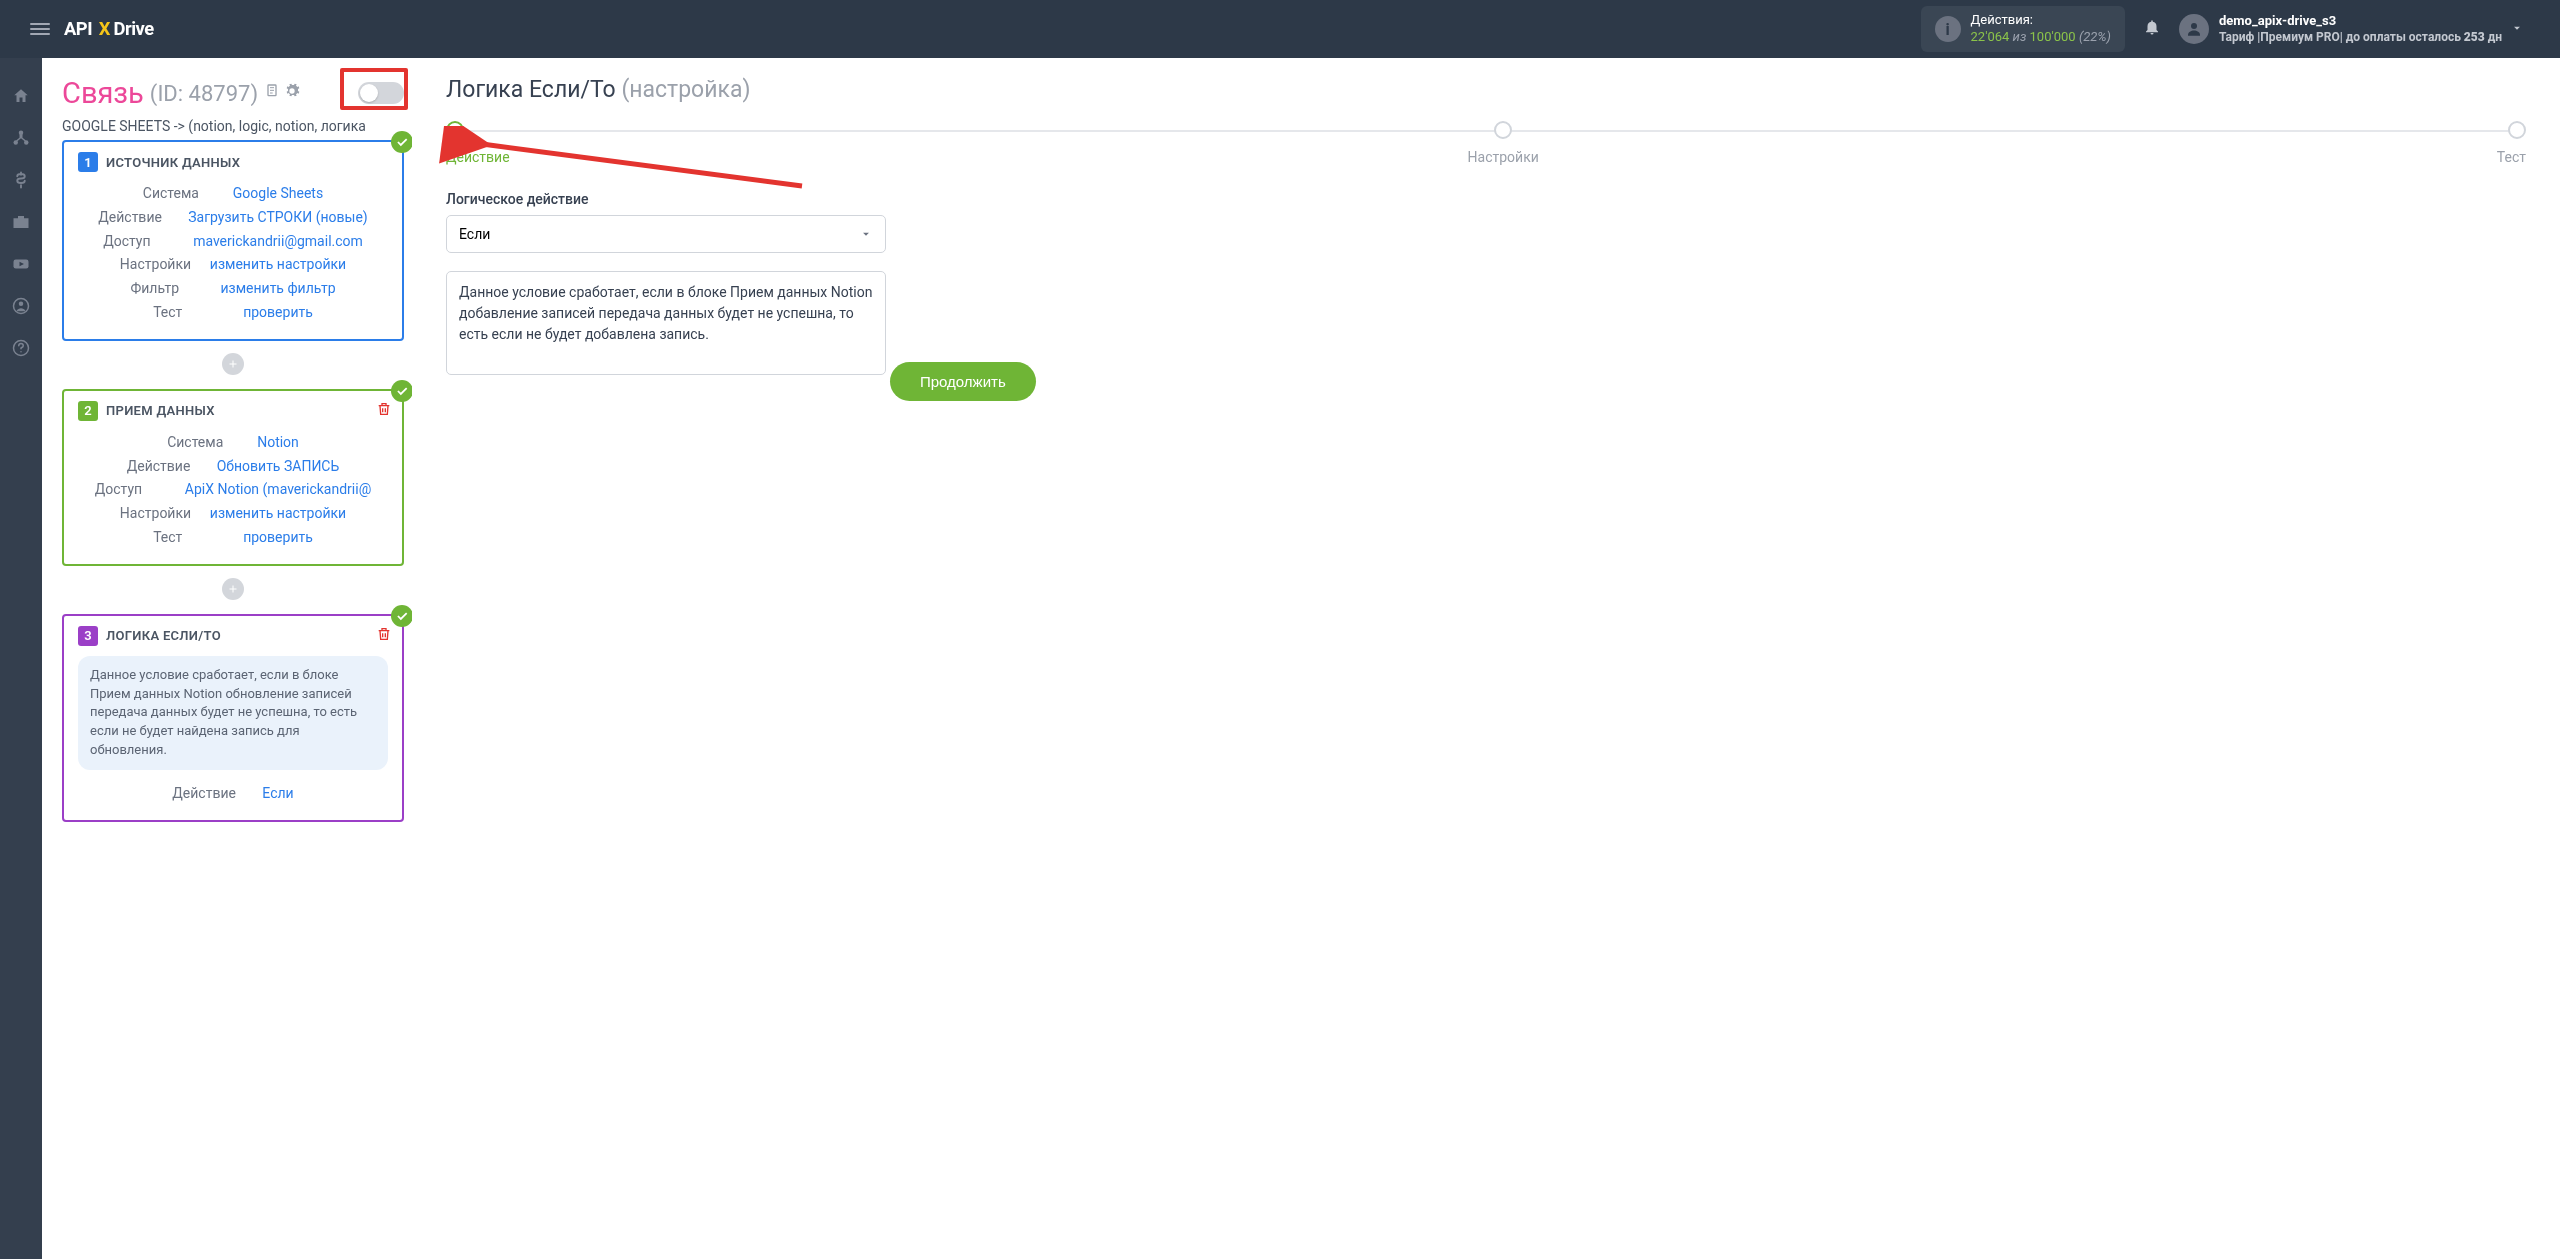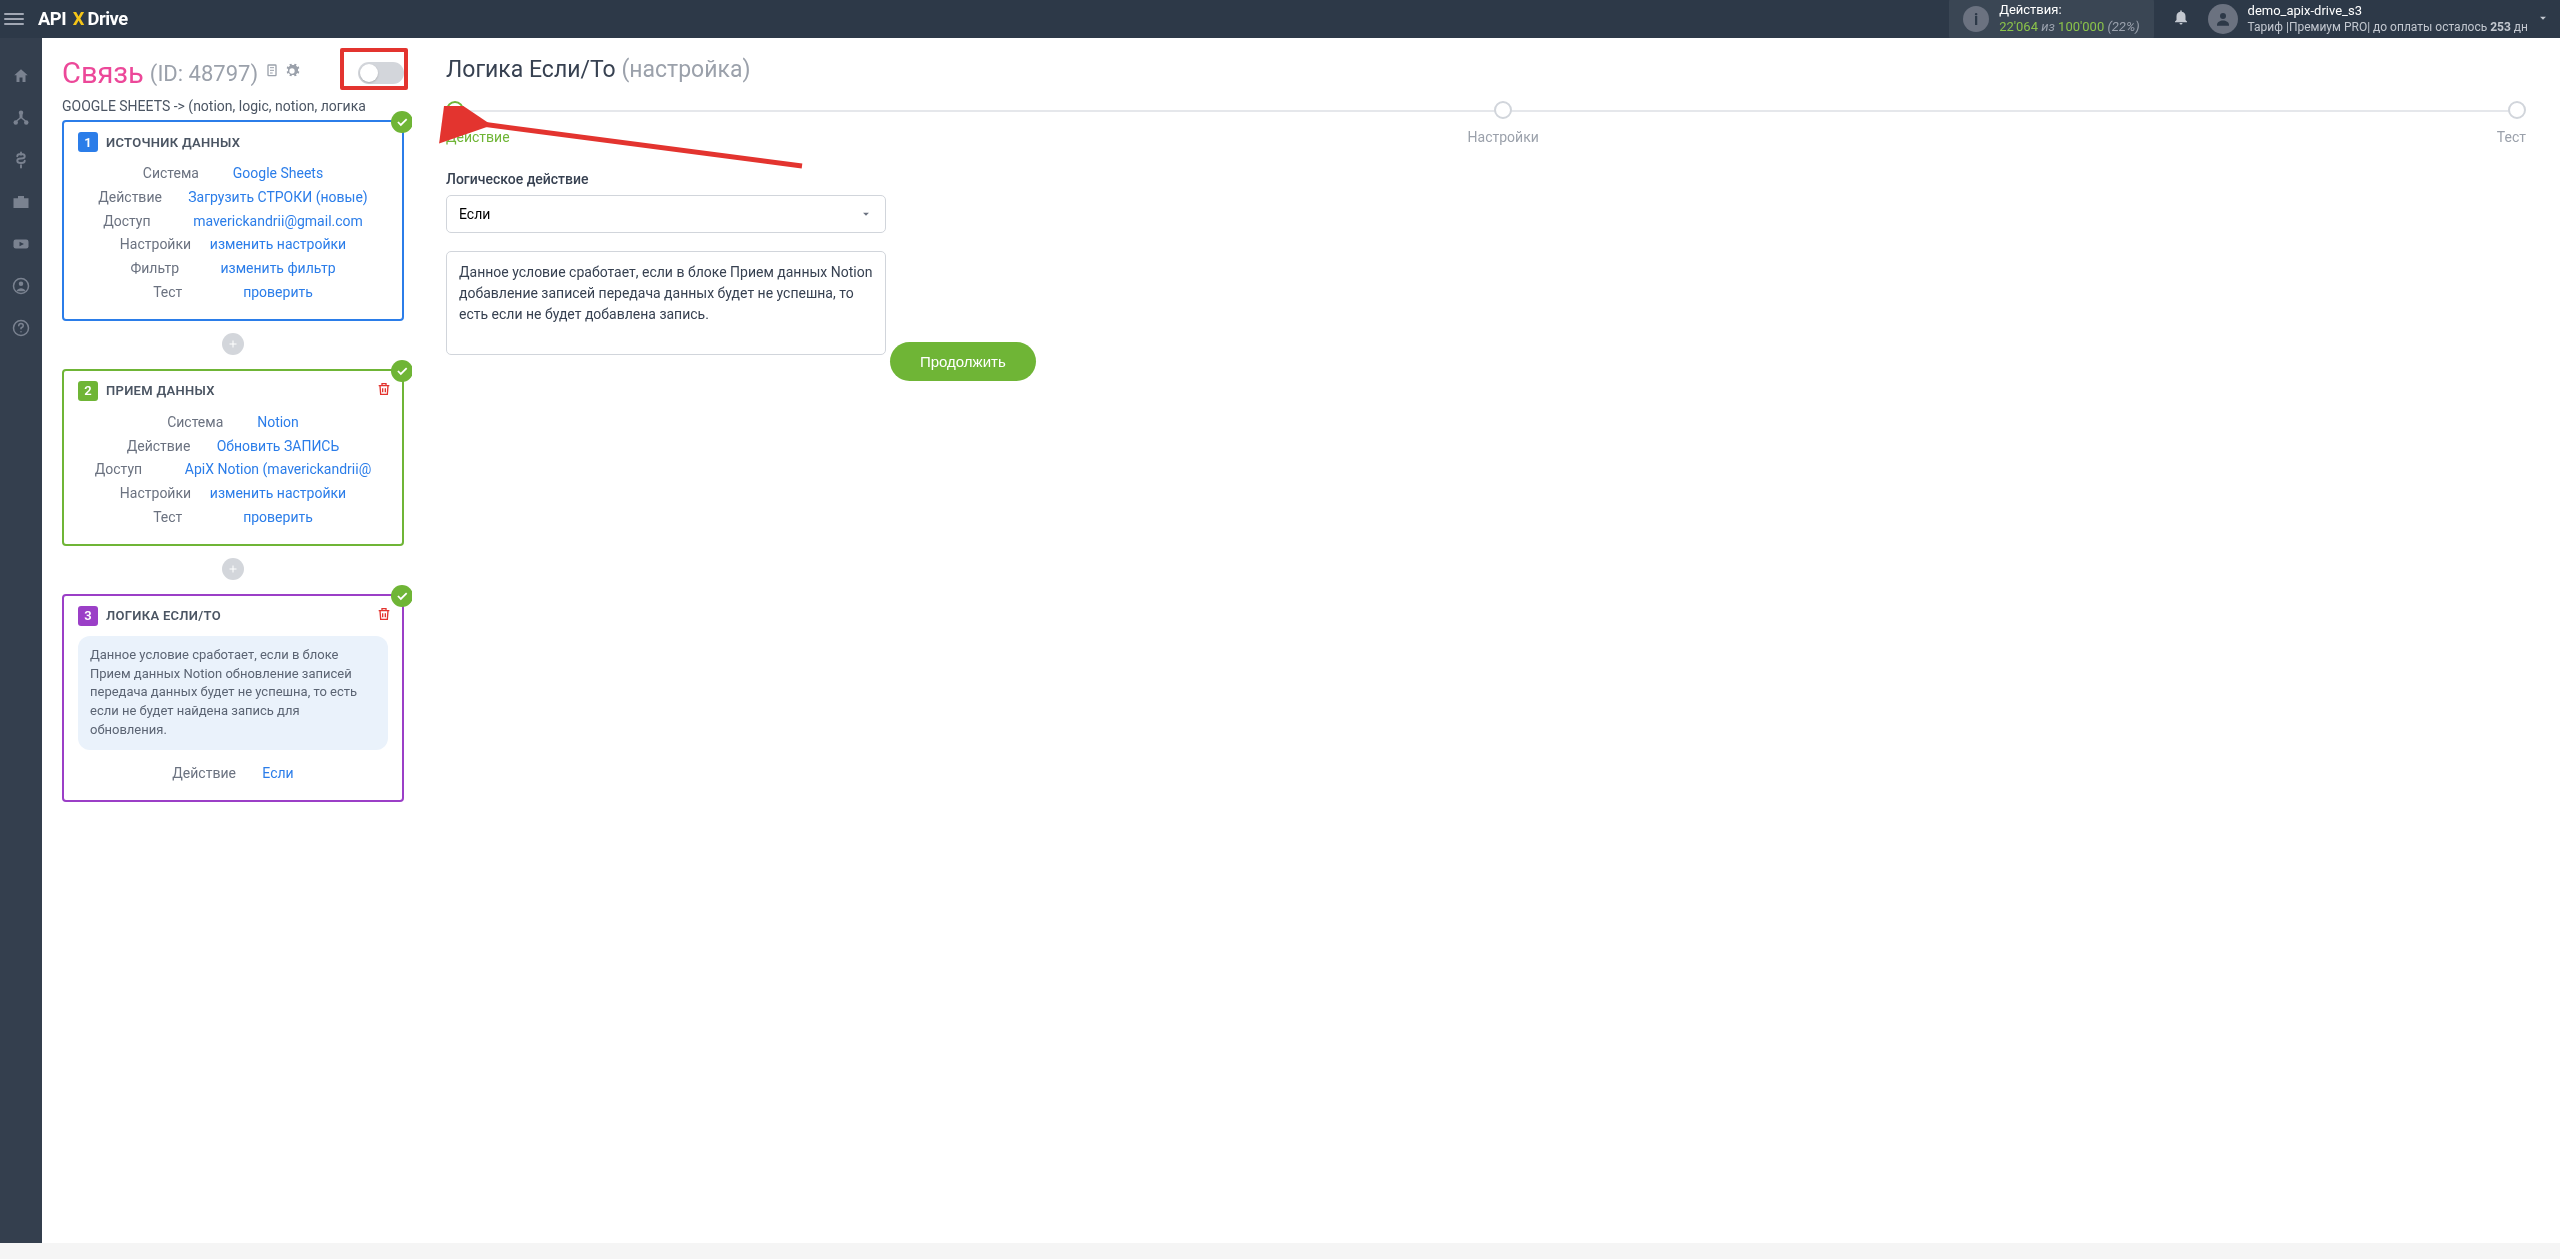--- a/index.html
+++ b/index.html
@@ -1,33 +1,33 @@
 <!DOCTYPE html>
 <html><head>
 <meta charset="utf-8">
 <style>
 * { margin: 0; padding: 0; box-sizing: border-box; }
 body { font-family: -apple-system, BlinkMacSystemFont, "Segoe UI", Roboto, sans-serif; background: #f5f5f5; overflow-x: hidden; }
 
 
-.topbar { height: 38px; background: #2d3948; display: flex; align-items: center; padding: 0 2px; color: #fff; }
+.topbar { height: 58px; background: #2d3948; display: flex; align-items: center; padding: 0 28px; color: #fff; }
 .topbar .hamburger { width: 24px; height: 24px; cursor: pointer; margin-right: 12px; display:flex; flex-direction:column; justify-content:space-around; padding:4px 2px;}
 .topbar .hamburger span{display:block;height:2px;background:#a1a7b3;border-radius:1px;}
 .topbar .logo { display:flex; align-items:center; font-weight:700; font-size:20px; letter-spacing:-0.5px;}
 .topbar .logo svg{height:22px;}
 .topbar .spacer{flex:1;}
 .topbar .action-box{background:#3a4654;border-radius:6px;padding:6px 14px;display:flex;align-items:center;gap:10px;}
 .topbar .action-box .info-ico{width:26px;height:26px;border-radius:50%;background:#6b7280;display:flex;align-items:center;justify-content:center;font-weight:700;color:#2d3948;font-size:16px;}
 .topbar .action-box .lines{font-size:13px;line-height:1.3;}
 .topbar .action-box .green{color:#8bc34a;}
 .topbar .action-box .gray{color:#9aa1ad;font-style:italic;}
 .topbar .bell{margin:0 18px;cursor:pointer;}
 .topbar .user{display:flex;align-items:center;gap:10px;}
 .topbar .user .avatar{width:30px;height:30px;border-radius:50%;background:#6b7280;display:flex;align-items:center;justify-content:center;}
-.topbar .user .txt{font-size:13px;line-height:1.3;}
+.topbar .user .txt{font-size:13px;line-height:1.3;font-weight:bold;}
 .topbar .user .txt .tariff{color:#c3c8d0;font-size:12px;}
 .topbar .chev{margin-left:auto;padding:0 8px;cursor:pointer;}
 
 
 .layout{display:flex;height:calc(100vh - 54px);}
 .sidenav{width:42px;background:#343f4e;display:flex;flex-direction:column;padding-top:28px;gap:22px;align-items:center;}
 .sidenav .navico{color:#7a8290;cursor:pointer;height:20px;display:flex;align-items:center;justify-content:center;}
 .sidenav .navico svg{width:18px;height:18px;fill:#7a8290;}
 
 .content{flex:1;display:flex;background:#fff;}

